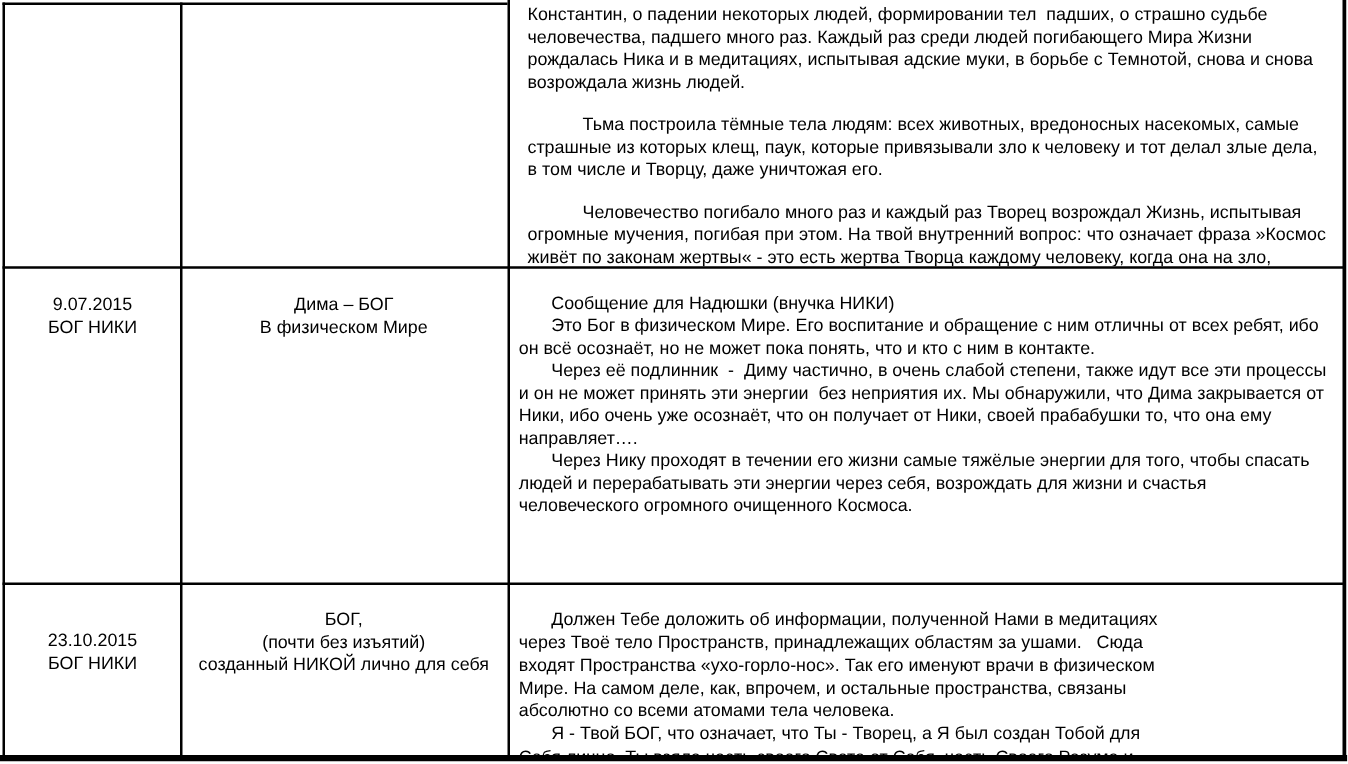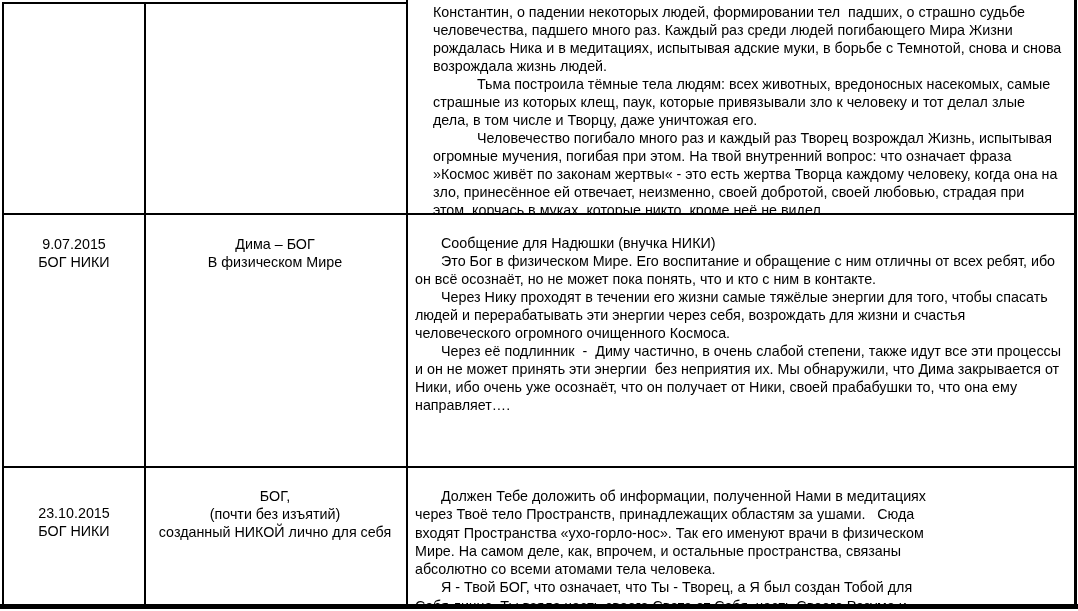--- a/index.html
+++ b/index.html
@@ -15,60 +15,60 @@
   .bline { position: absolute; background: #000000; }
   .cell {
     position: absolute;
     font-size: 14.3px;
     line-height: 18px;
     overflow: hidden;
     box-sizing: border-box;
   }
   .cell.center { text-align: center; }
   .p { margin: 0; white-space: pre-wrap; }
-  .p.indent { text-indent: 44px; }
+  .p.indent { text-indent: 44px; margin-top: 16px; }
   .p.indent-sm { text-indent: 26px; }
   .tline { margin: 0; }
 </style>
 </head>
 <body>
 
 <div class="page">
 
   <div class="bline" style="left:2px;   top:2px;   width:404px;  height:2px;"></div>
   <div class="bline" style="left:2px;   top:213px; width:1073px; height:2px;"></div>
   <div class="bline" style="left:2px;   top:466px; width:1073px; height:2px;"></div>
   <div class="bline" style="left:0px;   top:604px; width:1078px; height:5px;"></div>
   <div class="bline" style="left:2px;   top:2px;   width:2px; height:604px;"></div>
   <div class="bline" style="left:144px; top:2px;   width:2px; height:604px;"></div>
   <div class="bline" style="left:406px; top:0px;   width:2px; height:606px;"></div>
   <div class="bline" style="left:1074px;top:0px;   width:3px; height:606px;"></div>
 
   <div class="cell" style="left:4px; top:4px; width:140px; height:209px;"></div>
   <div class="cell" style="left:146px; top:4px; width:258px; height:209px;"></div>
-  <div class="cell" style="left:408px; top:2px; width:666px; height:211px; padding:1px 12px 0 25px;">
+  <div class="cell" style="left:408px; top:2px; width:666px; height:211px; padding:1px 12px 0 14px;">
     <p class="p">Константин, о падении некоторых людей, формировании тел  падших, о страшно судьбе человечества, падшего много раз. Каждый раз среди людей погибающего Мира Жизни рождалась Ника и в медитациях, испытывая адские муки, в борьбе с Темнотой, снова и снова возрождала жизнь людей.</p>
     <p class="p indent">Тьма построила тёмные тела людям: всех животных, вредоносных насекомых, самые страшные из которых клещ, паук, которые привязывали зло к человеку и тот делал злые дела, в том числе и Творцу, даже уничтожая его.</p>
     <p class="p indent">Человечество погибало много раз и каждый раз Творец возрождал Жизнь, испытывая огромные мучения, погибая при этом. На твой внутренний вопрос: что означает фраза »Космос живёт по законам жертвы« - это есть жертва Творца каждому человеку, когда она на зло, принесённое ей отвечает, неизменно, своей добротой, своей любовью, страдая при этом, корчась в муках, которые никто, кроме неё не видел.</p>
 
   </div>
 
   <div class="cell center" style="left:4px; top:215px; width:140px; height:251px; padding-top:20px;">
     <div class="tline">9.07.2015</div>
     <div class="tline">БОГ НИКИ</div>
   </div>
   <div class="cell center" style="left:146px; top:215px; width:258px; height:203px; padding-top:20px;">
     <div class="tline">Дима – БОГ</div>
     <div class="tline">В физическом Мире</div>
   </div>
   <div class="cell" style="left:408px; top:215px; width:666px; height:251px; padding:19px 12px 0 7px;">
     <p class="p indent-sm">Сообщение для Надюшки (внучка НИКИ)</p>
     <p class="p indent-sm">Это Бог в физическом Мире. Его воспитание и обращение с ним отличны от всех ребят, ибо он всё осознаёт, но не может пока понять, что и кто с ним в контакте.</p>
+    <p class="p indent-sm">Через её подлинник  -  Диму частично, в очень слабой степени, также идут все эти процессы и он не может принять эти энергии  без неприятия их. Мы обнаружили, что Дима закрывается от Ники, ибо очень уже осознаёт, что он получает от Ники, своей прабабушки то, что она ему направляет….</p>
     <p class="p indent-sm">Через Нику проходят в течении его жизни самые тяжёлые энергии для того, чтобы спасать людей и перерабатывать эти энергии через себя, возрождать для жизни и счастья человеческого огромного очищенного Космоса.</p>
-    <p class="p indent-sm">Через её подлинник  -  Диму частично, в очень слабой степени, также идут все эти процессы и он не может принять эти энергии  без неприятия их. Мы обнаружили, что Дима закрывается от Ники, ибо очень уже осознаёт, что он получает от Ники, своей прабабушки то, что она ему направляет….</p>
   </div>
 
   <div class="cell center" style="left:4px; top:468px; width:140px; height:136px; padding-top:36px;">
     <div class="tline">23.10.2015</div>
     <div class="tline">БОГ НИКИ</div>
   </div>
   <div class="cell center" style="left:146px; top:468px; width:258px; height:136px; padding-top:19px;">
     <div class="tline">БОГ,</div>
     <div class="tline">(почти без изъятий)</div>
     <div class="tline">созданный НИКОЙ лично для себя</div>

